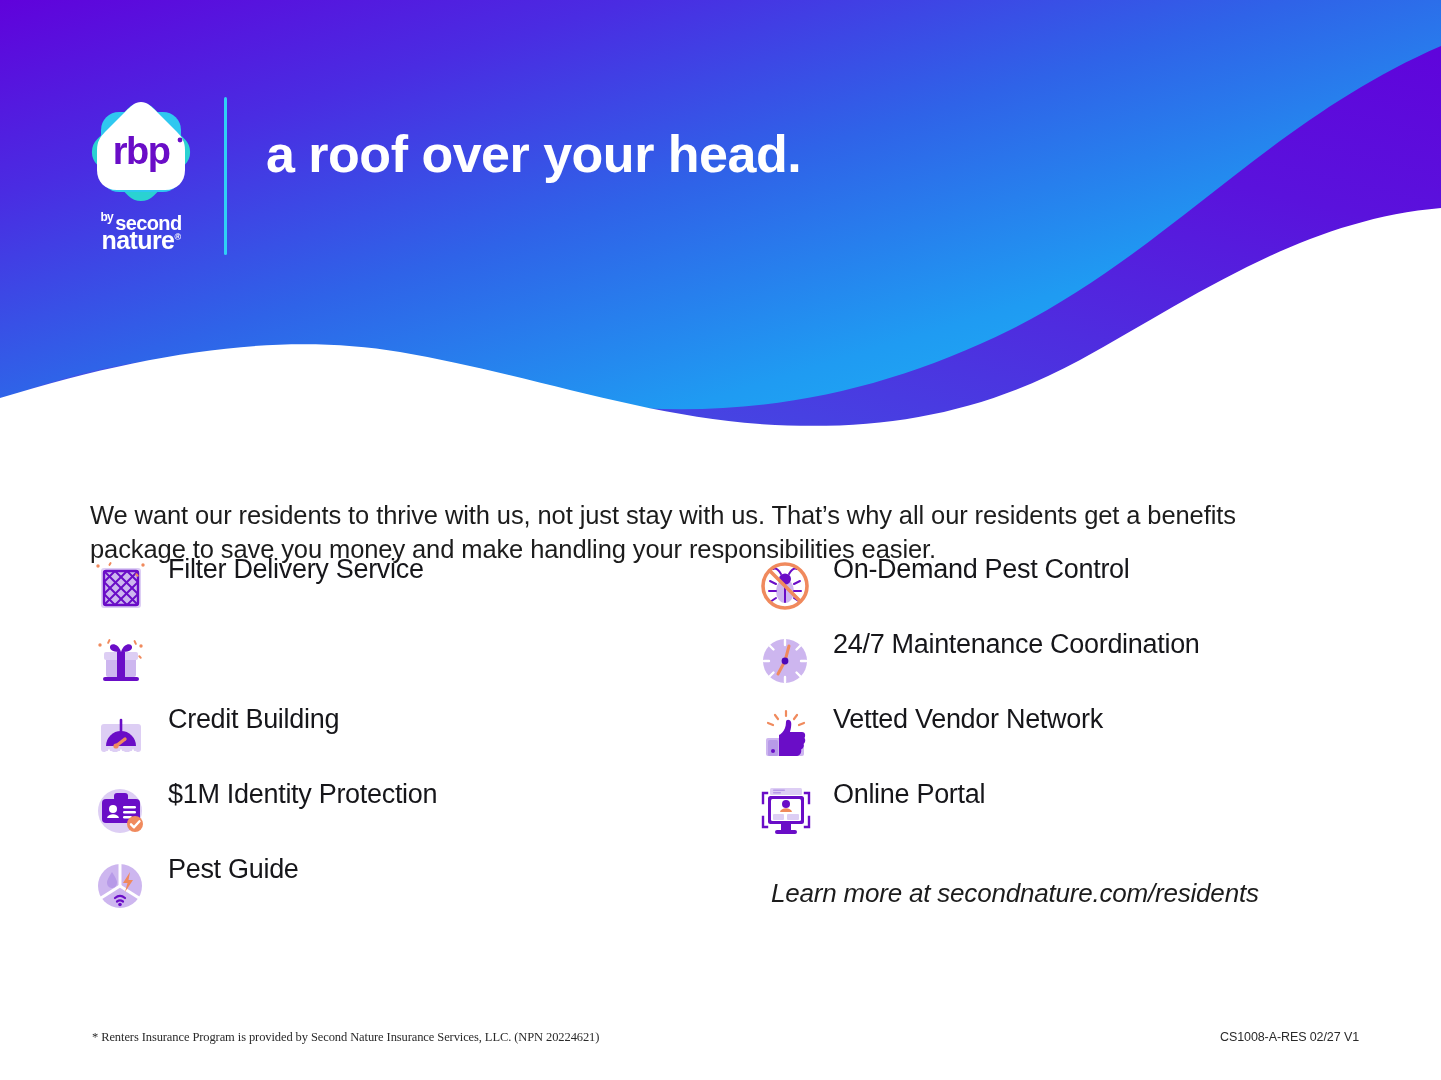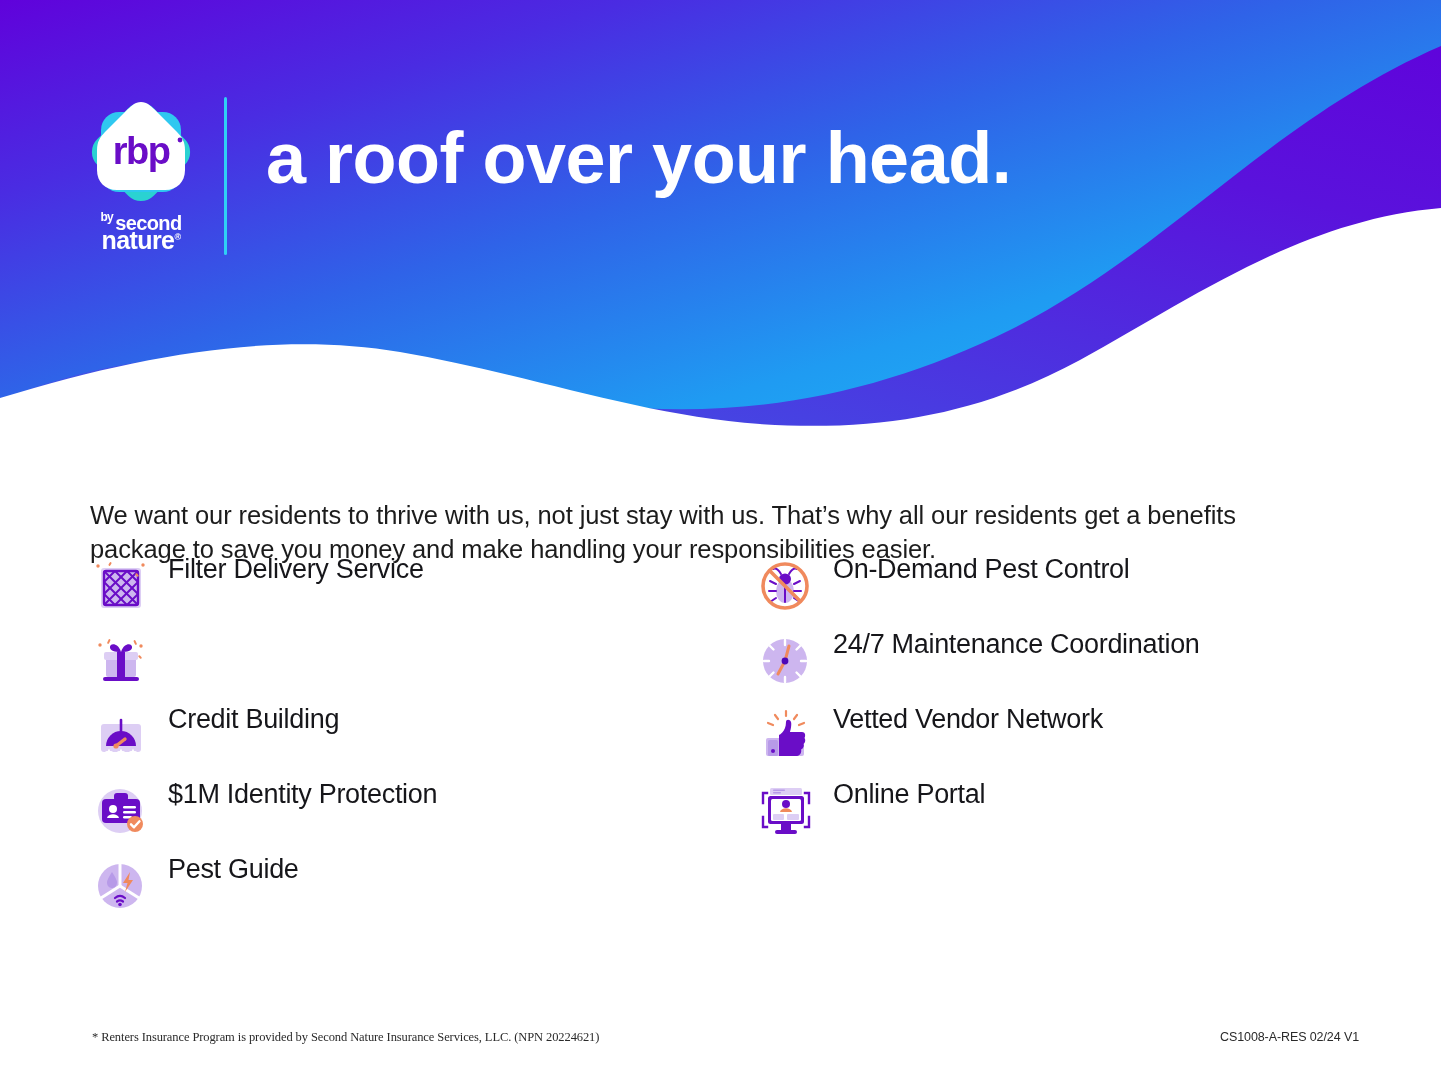--- a/index.html
+++ b/index.html
@@ -38,21 +38,21 @@
     position:absolute; left:224px; top:97px;
     width:3px; height:158px; border-radius:2px;
     background:#2fd0f5;
   }
 
   .headline {
     position:absolute; left:266px; top:104px;
     color:#ffffff; letter-spacing:-0.5px;
   }
   .headline .l1 { font-size:61px; font-weight:300; line-height:1.05; display:block; white-space:nowrap; }
-  .headline .l2 { font-size:72px; font-weight:800; line-height:1.08; display:block; white-space:nowrap; margin-top:16px; }
+  .headline .l2 { font-size:52px; font-weight:800; line-height:1.08; display:block; white-space:nowrap; margin-top:22px; }
 
   
   .intro {
     position:absolute; left:90px; top:458px; width:1230px;
     font-size:25.5px; line-height:1.33; color:#1c1c1c; font-weight:400;
     letter-spacing:-0.1px;
     margin-top:41px;
   }
 
   .benefits {
@@ -362,22 +362,23 @@
               <path d="M10 10 L6 10 L6 20"></path>
               <path d="M48 10 L52 10 L52 20"></path>
               <path d="M6 34 L6 44 L10 44"></path>
               <path d="M52 34 L52 44 L48 44"></path>
             </g>
           </svg>
         </span>
         <span class="lbl">Online Portal</span>
       </div>
 
+      <div class="learn-more">Learn more at secondnature.com/residents</div>
 
     </div>
   </div>
 
   <div class="footer">
     <span class="footnote">* Renters Insurance Program is provided by Second Nature Insurance Services, LLC. (NPN 20224621)</span>
-    <span class="doccode">CS1008-A-RES 02/24 V1</span>
+    <span class="doccode">CS1008-A-RES 02/27 V1</span>
   </div>
 
 </div>
 
 </body></html>

